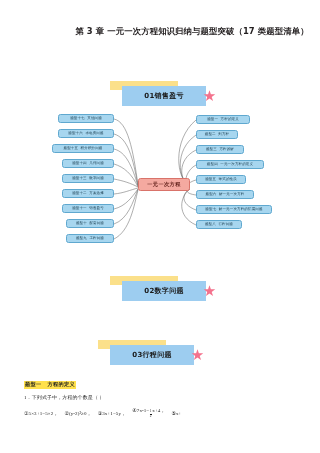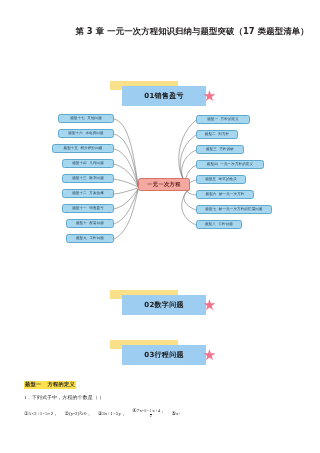--- a/index.html
+++ b/index.html
@@ -223,31 +223,31 @@
     <div class="node" style="left:196px;top:105px;width:76px;">
       <span class="tno">题型七</span>
       <span>解一元一次方程的拓展问题</span>
     </div>
     <div class="node" style="left:196px;top:120px;width:46px;">
       <span class="tno">题型八</span>
       <span>行程问题</span>
     </div>
   </div>
 
-  <div class="banner" style="left:122px;top:295px;">
+  <div class="banner" style="left:122px;top:281px;">
     <div class="yellow"></div>
     <div class="blue"></div>
     <div class="btxt">
       <span class="num">02</span>
       <span>数字问题</span>
     </div>
     <div class="star">★</div>
   </div>
 
-  <div class="banner" style="left:122px;top:345px;border-radius:10px;">
+  <div class="banner" style="left:110px;top:345px;border-radius:10px;">
     <div class="yellow"></div>
     <div class="blue"></div>
     <div class="btxt">
       <span class="num">03</span>
       <span>行程问题</span>
     </div>
     <div class="star">★</div>
   </div>
 
   <div class="qblock">

